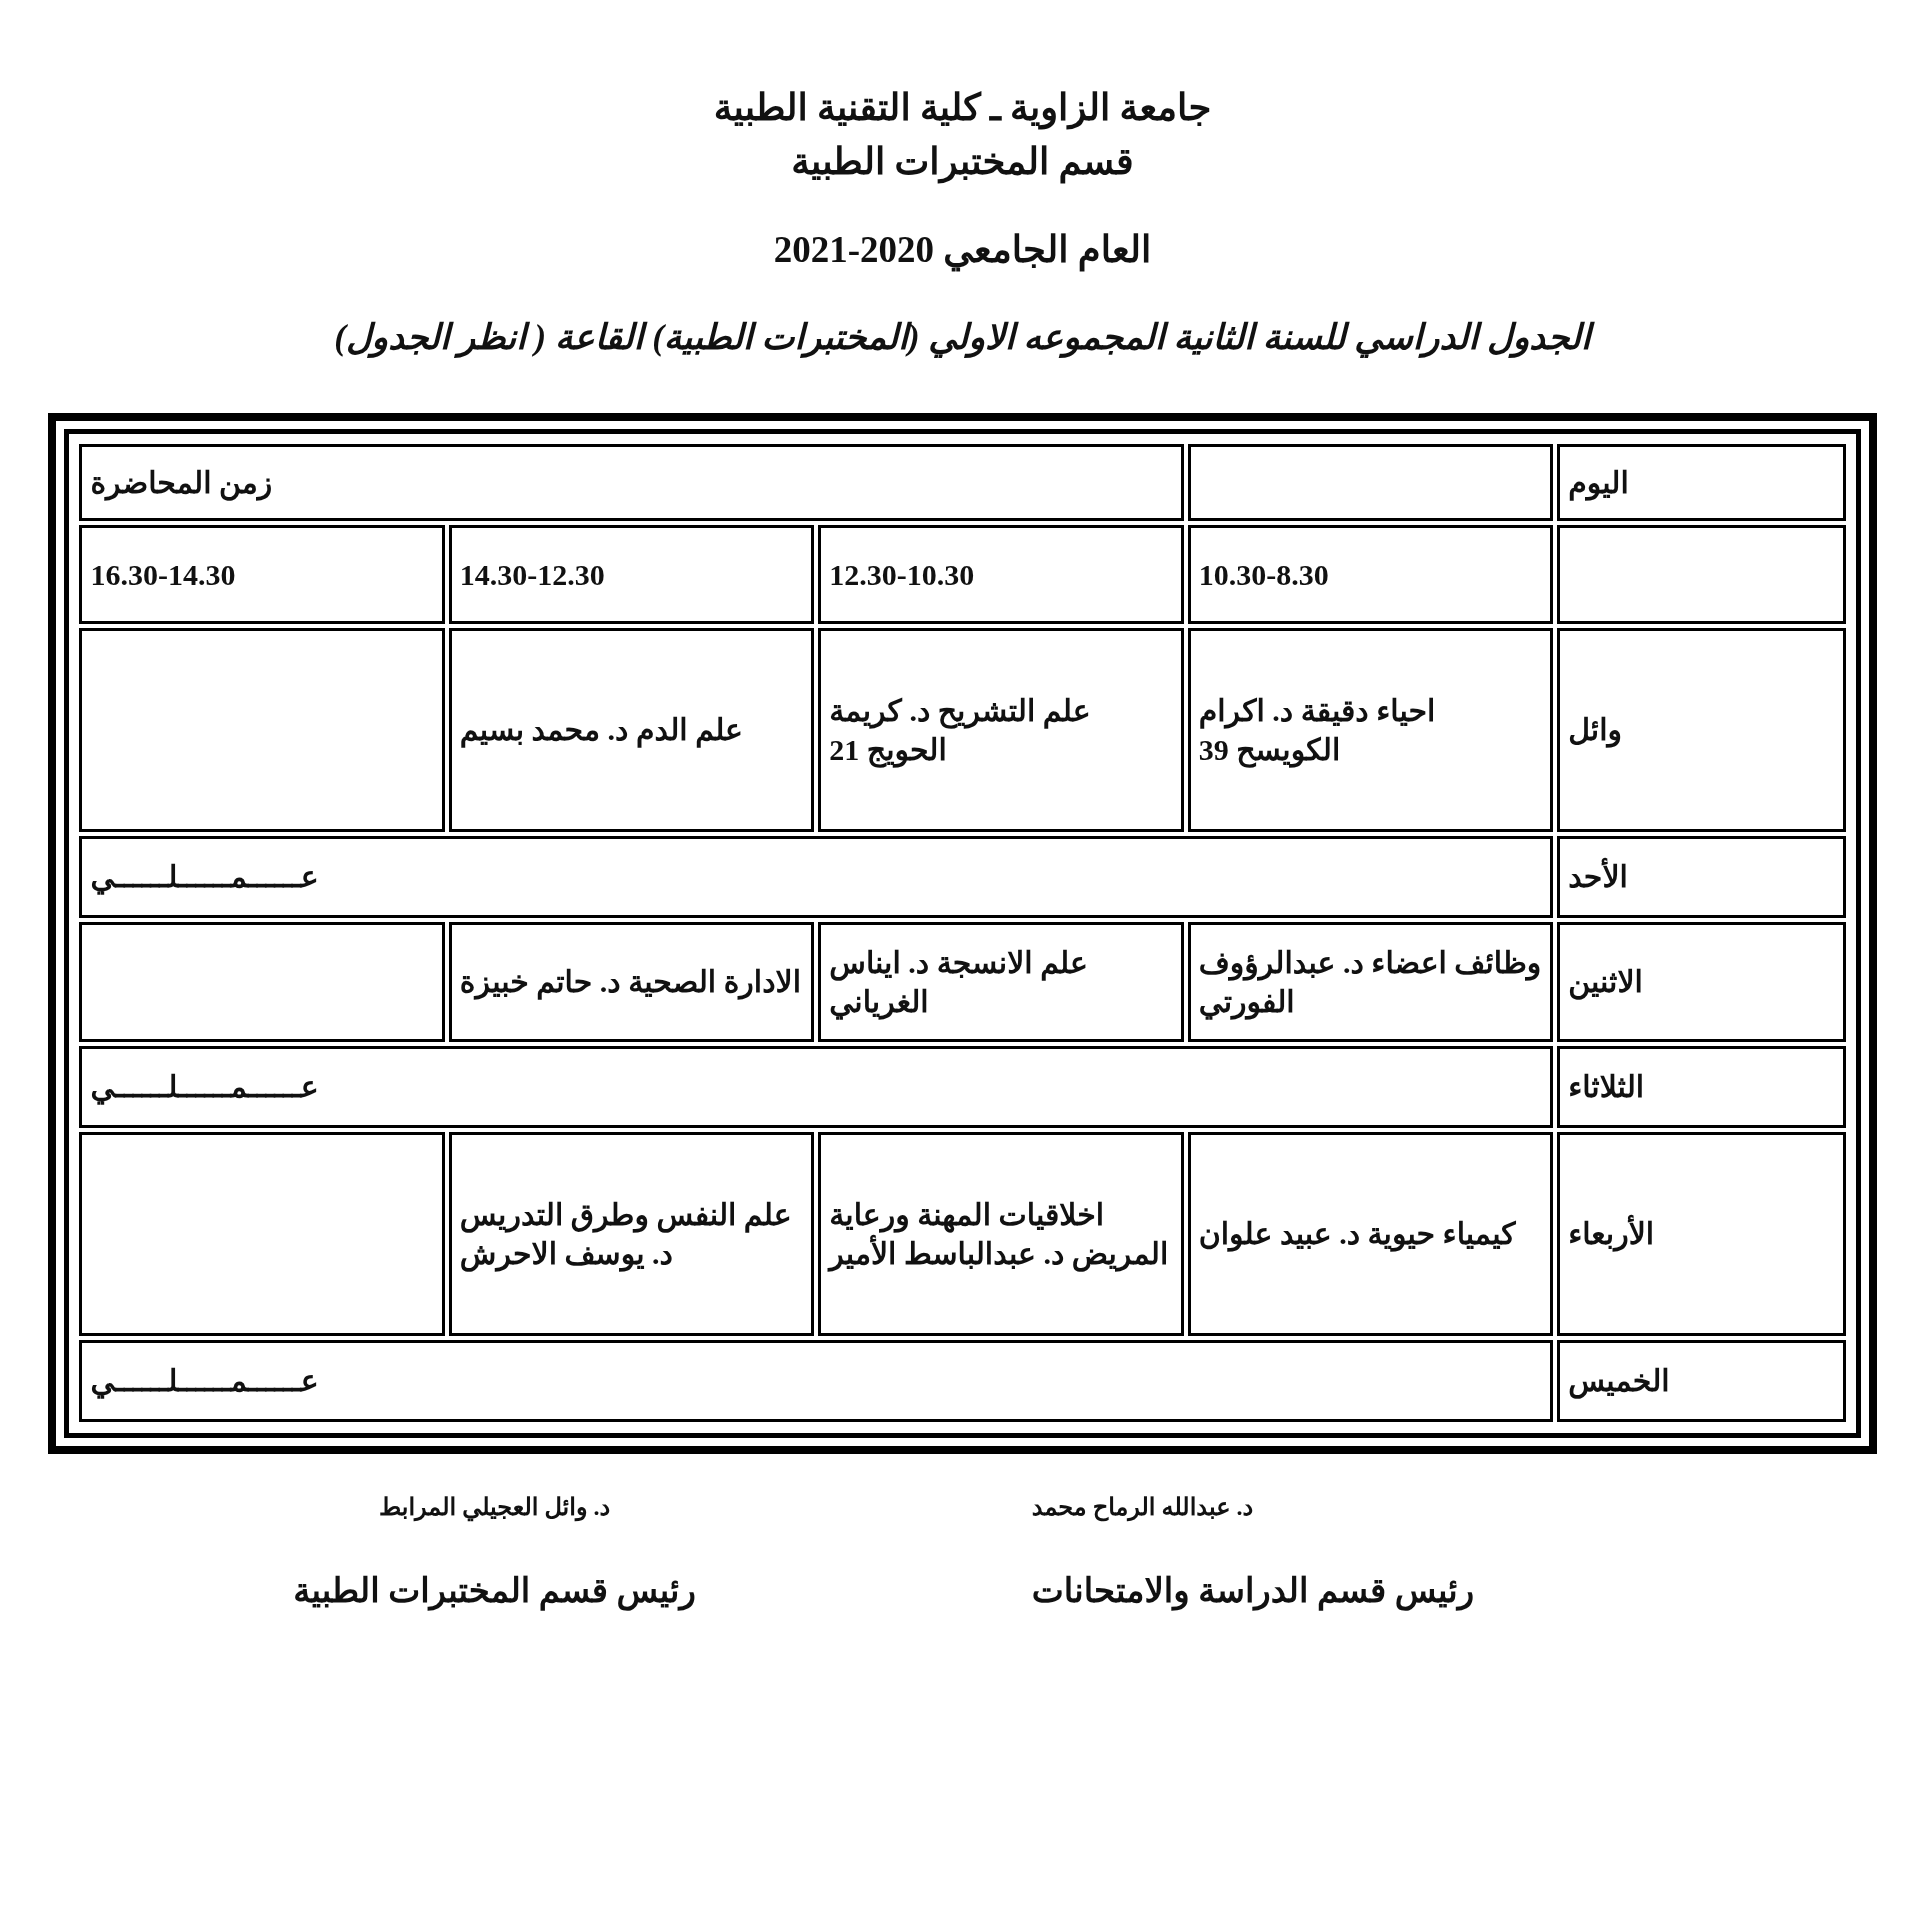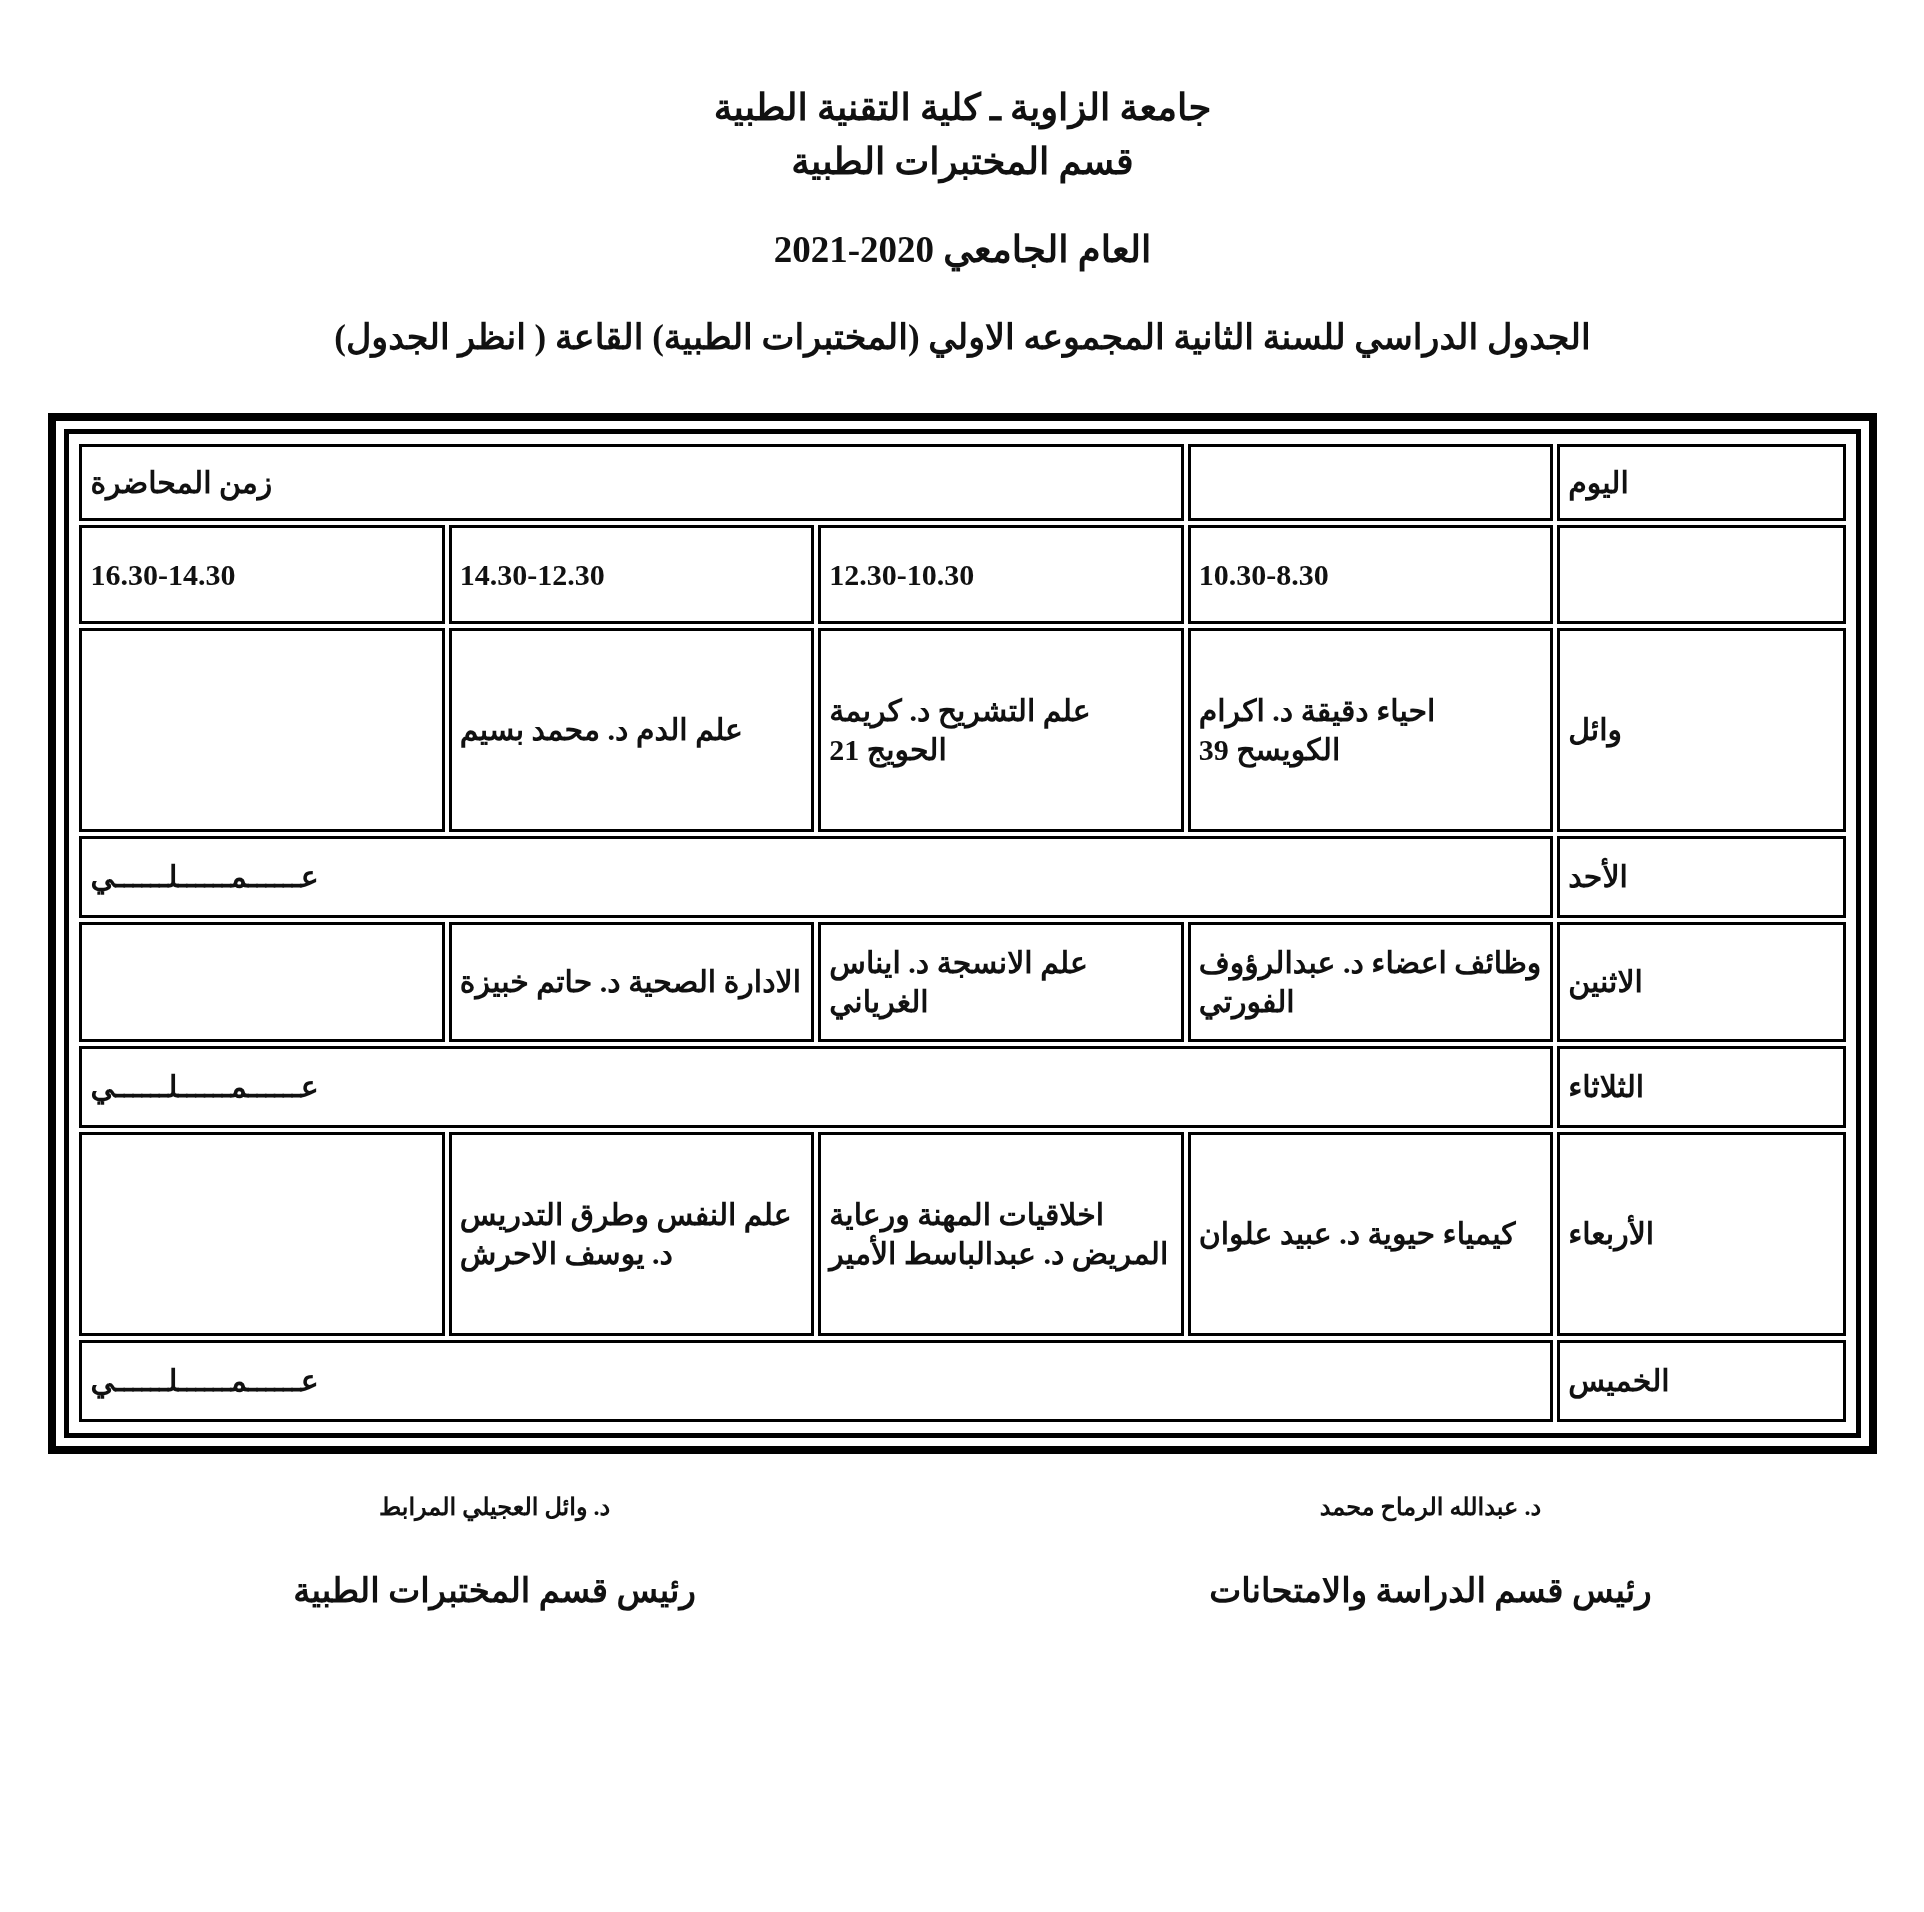--- a/index.html
+++ b/index.html
@@ -43,20 +43,21 @@
     font-size: 37px;
     font-weight: 700;
     margin-top: 40px;
   }
   .hdr-sub {
     font-size: 35px;
     font-weight: 700;
     margin-top: 41px;
     line-height: 1.5;
     padding: 0 112px;
+    font-style: italic;
   }
 
   
   .frame-outer {
     margin: 48px 0 0 0;
     border: 8px solid #000;
     padding: 8px;
     background: #fff;
   }
   .frame-inner {
@@ -111,21 +112,21 @@
   .sig-name {
     font-size: 24px;
     font-weight: 700;
     line-height: 1.4;
   }
   .sig-title {
     font-size: 34px;
     font-weight: 700;
     margin-top: 46px;
   }
-  .sig-col.left  { text-align: center; }
+  .sig-col.left  { text-align: left; }
   .sig-col.right { text-align: center; }
 </style>
 </head>
 <body>
 
 <div class="page">
 
   <div class="hdr">
     <div class="hdr-line1">جامعة الزاوية ـ  كلية التقنية الطبية</div>
     <div class="hdr-line2">قسم المختبرات الطبية</div>

